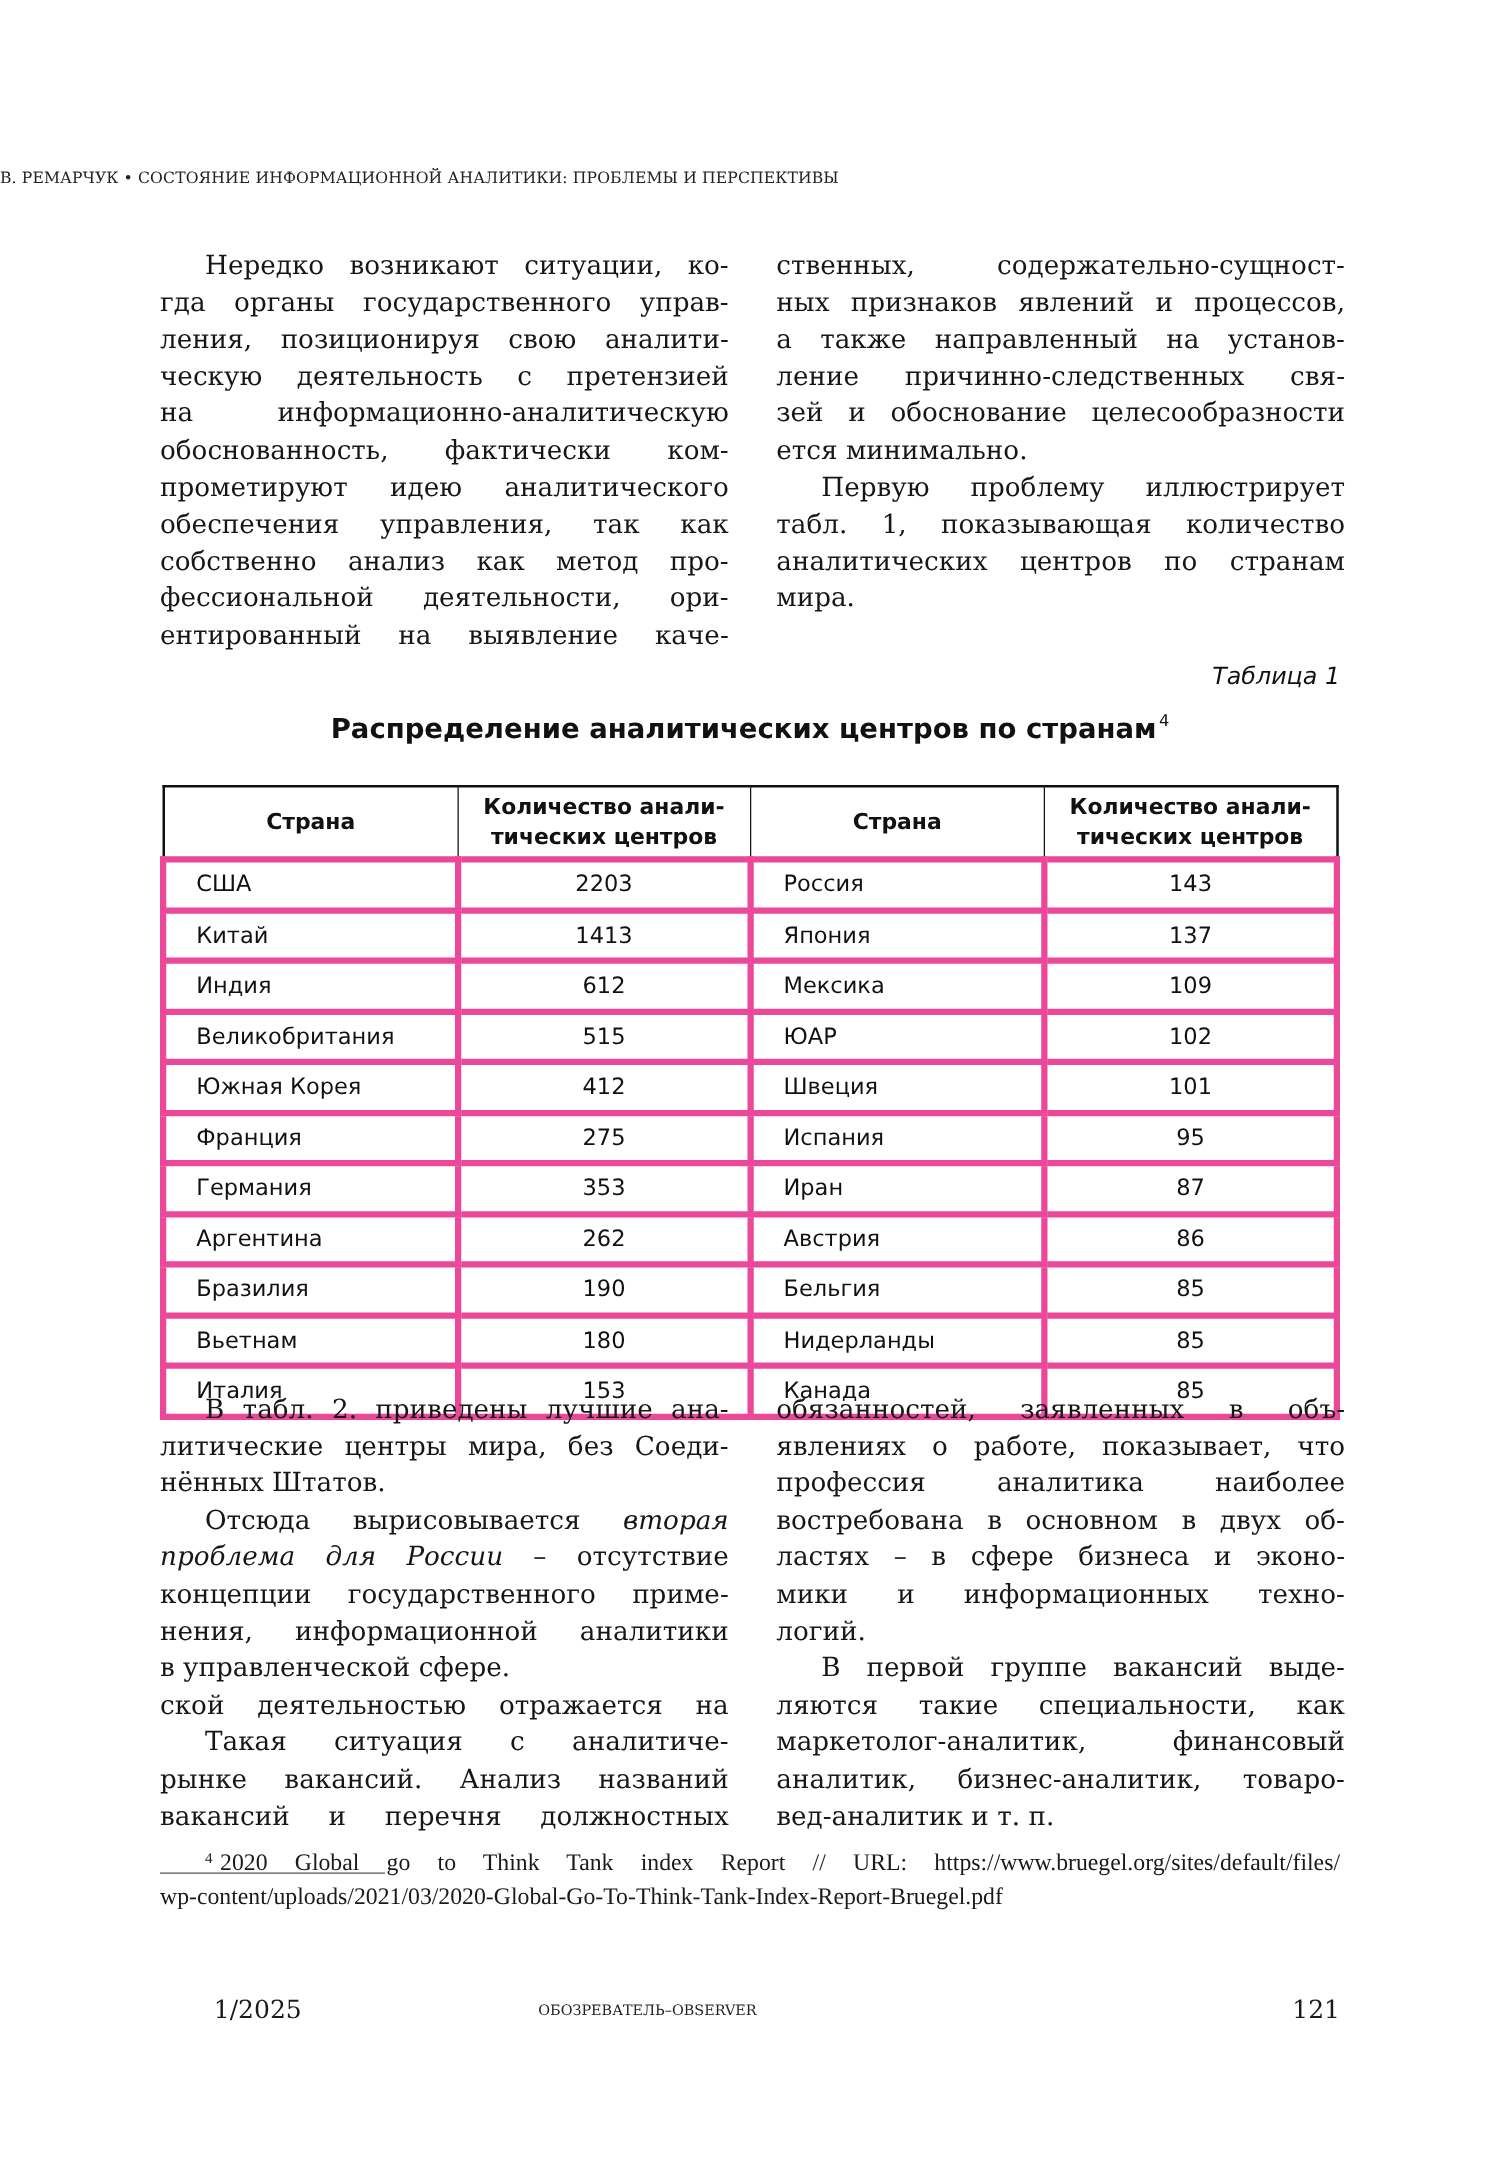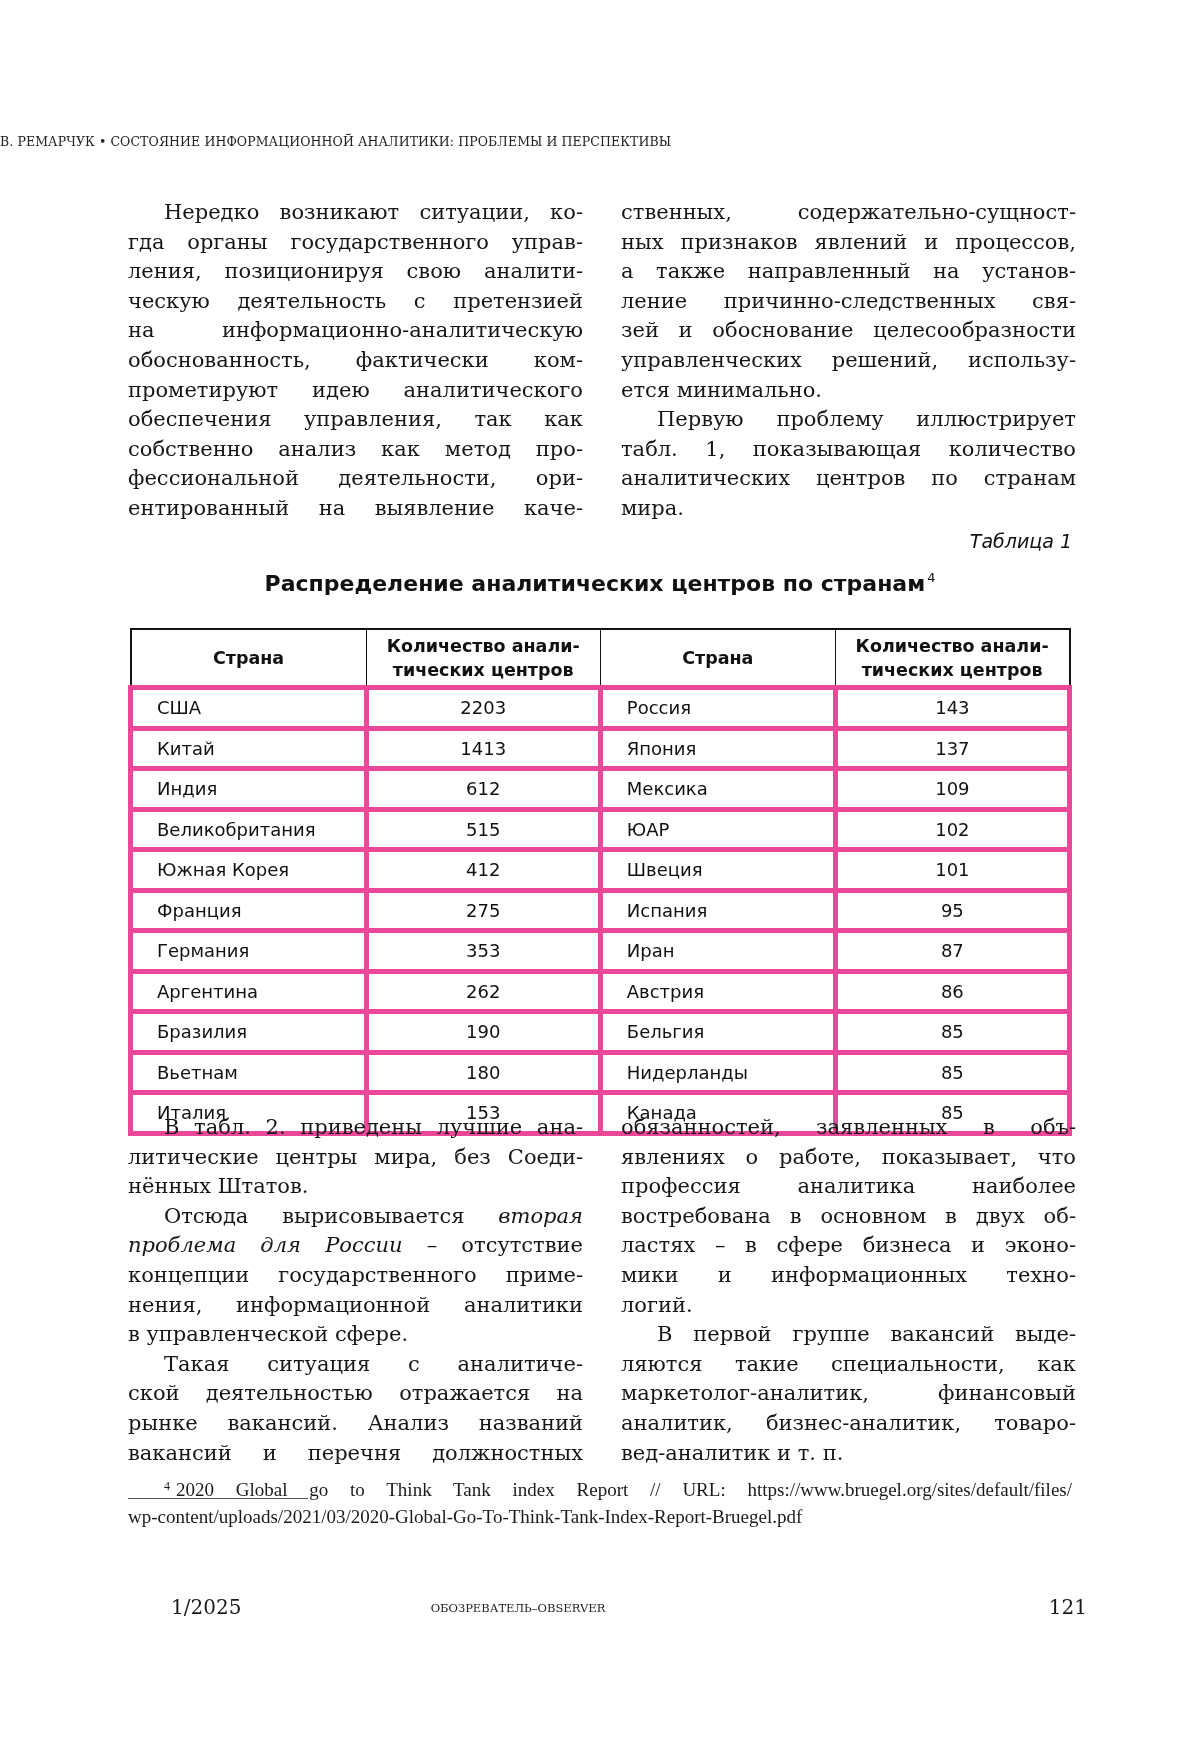--- a/index.html
+++ b/index.html
@@ -45,21 +45,21 @@
   .footnote-rule { position: absolute; left: 128px; top: 1498px; width: 180px; height: 0; border-top: 1.5px solid #555; }
   .footnote {
     position: absolute; left: 128px; width: 944px; top: 1473px;
     font-family: "Liberation Serif", serif; font-size: 19px; line-height: 27px; color: #1a1a1a;
   }
   .footnote .fn-line1 { padding-left: 36px; text-align: justify; text-align-last: justify; white-space: nowrap; }
   .footnote .fn-line2 { white-space: nowrap; }
   .footnote sup { font-size: 12px; vertical-align: 6px; margin-right: 6px; }
   .folio-left { position: absolute; left: 128px; top: 1595px; font-family: "DejaVu Serif", serif; font-size: 20px; color: #1a1a1a; margin-left: 43px; }
   .folio-center { position: absolute; left: 0; width: 1036px; top: 1601px; text-align: center; font-family: "DejaVu Serif", serif; font-size: 11.5px; color: #222; }
-  .folio-right { position: absolute; right: 113px; top: 1595px; font-family: "DejaVu Serif", serif; font-size: 20px; color: #1a1a1a; }
+  .folio-right { position: absolute; right: 128px; top: 1595px; font-family: "DejaVu Serif", serif; font-size: 20px; color: #1a1a1a; }
 </style>
 </head>
 <body>
 
 <div class="running-head">В. РЕМАРЧУК  •  СОСТОЯНИЕ ИНФОРМАЦИОННОЙ АНАЛИТИКИ: ПРОБЛЕМЫ И ПЕРСПЕКТИВЫ</div>
 
 <div class="col col-left-top">
     <div class="line indent"><span>Нередко возникают ситуации, ко-</span></div>
     <div class="line"><span>гда органы государственного управ-</span></div>
     <div class="line"><span>ления, позиционируя свою аналити-</span></div>
@@ -71,21 +71,20 @@
     <div class="line"><span>собственно анализ как метод про-</span></div>
     <div class="line"><span>фессиональной деятельности, ори-</span></div>
     <div class="line"><span>ентированный на выявление каче-</span></div>
   </div>
 <div class="col col-right-top">
     <div class="line"><span>ственных, содержательно-сущност-</span></div>
     <div class="line"><span>ных признаков явлений и процессов,</span></div>
     <div class="line"><span>а также направленный на установ-</span></div>
     <div class="line"><span>ление причинно-следственных свя-</span></div>
     <div class="line"><span>зей и обоснование целесообразности</span></div>
-    <div class="line"><span>управленческих решений, использу-</span></div>
     <div class="line last"><span>ется минимально.</span></div>
     <div class="line indent"><span>Первую проблему иллюстрирует</span></div>
     <div class="line"><span>табл. 1, показывающая количество</span></div>
     <div class="line"><span>аналитических центров по странам</span></div>
     <div class="line last"><span>мира.</span></div>
   </div>
 
 <div class="table-label">Таблица 1</div>
 <div class="table-title"><span>Распределение аналитических центров по странам</span><sup>4</sup></div>
 
@@ -176,22 +175,22 @@
 
 <div class="col col-left-bot">
     <div class="line indent"><span>В табл. 2. приведены лучшие ана-</span></div>
     <div class="line"><span>литические центры мира, без Соеди-</span></div>
     <div class="line last"><span>нённых Штатов.</span></div>
     <div class="line indent"><span>Отсюда вырисовывается </span><span class="ital">вторая</span></div>
     <div class="line"><span class="ital">проблема для России</span><span> – отсутствие</span></div>
     <div class="line"><span>концепции государственного приме-</span></div>
     <div class="line"><span>нения, информационной аналитики</span></div>
     <div class="line last"><span>в управленческой сфере.</span></div>
+    <div class="line"><span>ской деятельностью отражается на</span></div>
     <div class="line indent"><span>Такая ситуация с аналитиче-</span></div>
-    <div class="line"><span>ской деятельностью отражается на</span></div>
     <div class="line"><span>рынке вакансий. Анализ названий</span></div>
     <div class="line"><span>вакансий и перечня должностных</span></div>
   </div>
 <div class="col col-right-bot">
     <div class="line"><span>обязанностей, заявленных в объ-</span></div>
     <div class="line"><span>явлениях о работе, показывает, что</span></div>
     <div class="line"><span>профессия аналитика наиболее</span></div>
     <div class="line"><span>востребована в основном в двух об-</span></div>
     <div class="line"><span>ластях – в сфере бизнеса и эконо-</span></div>
     <div class="line"><span>мики и информационных техно-</span></div>

